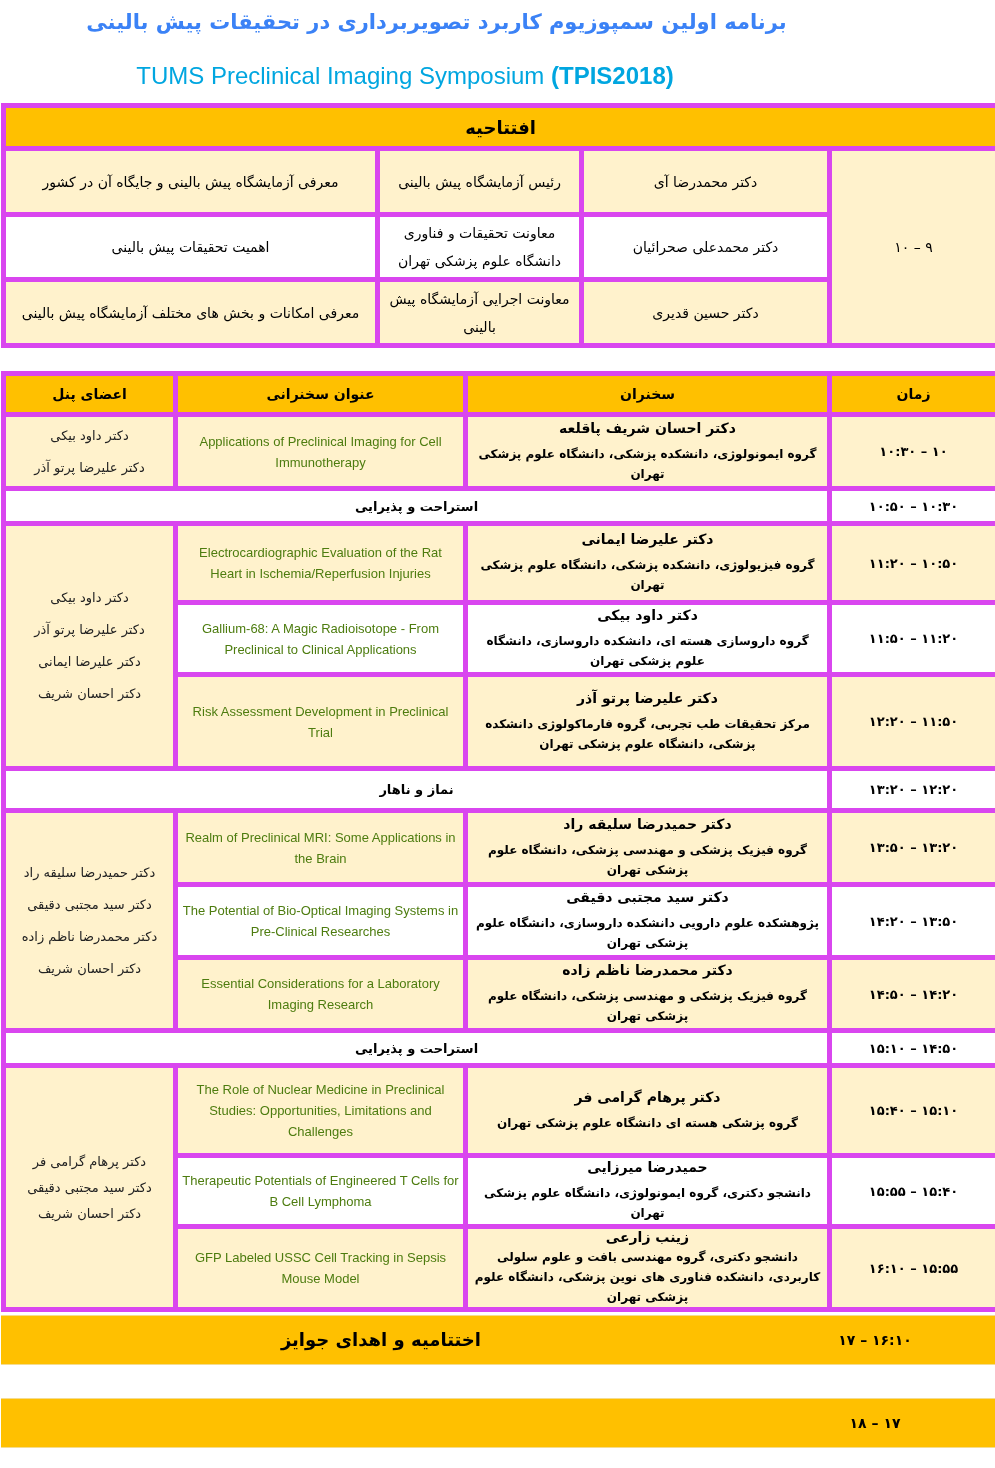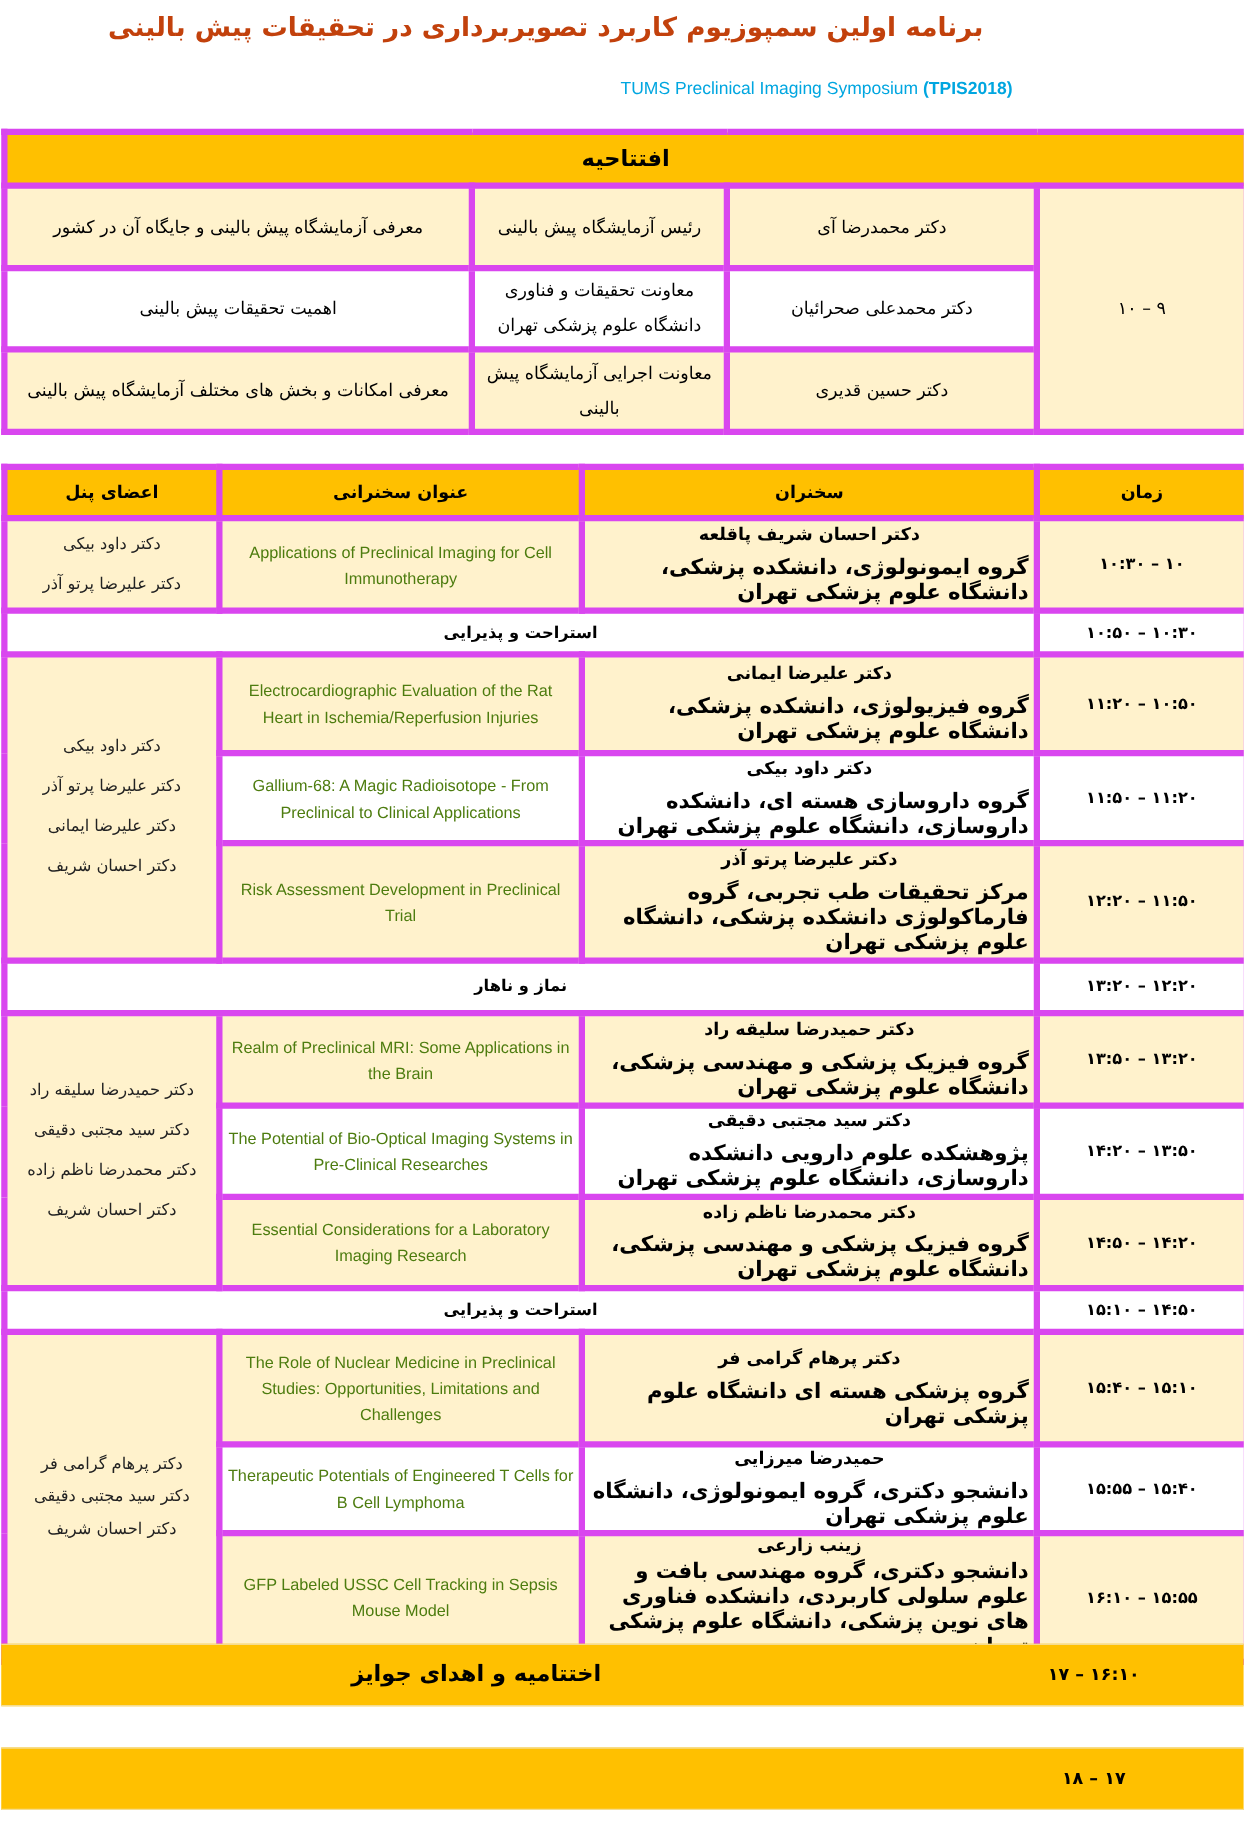--- a/index.html
+++ b/index.html
@@ -1,42 +1,42 @@
 <!DOCTYPE html>
 <html><head>
 <meta charset="utf-8">
 <style>
   html, body { margin:0; padding:0; background:#ffffff; }
   body { width:995px; height:1468px; position:relative; overflow:hidden;
          font-family:"DejaVu Sans", sans-serif; color:#000; }
   .title-fa { position:absolute; top:10px; left:0; width:873px; text-align:center;
-              direction:rtl; font-weight:bold; font-size:21px; color:#c2410c; }
-  .title-en { position:absolute; top:62px; left:0; width:810px; text-align:right;
-              font-family:"Liberation Sans", sans-serif; font-size:14px; color:#00a6e0; }
+              direction:rtl; font-weight:bold; font-size:21px; color:#3b82f6; }
+  .title-en { position:absolute; top:62px; left:0; width:810px; text-align:center;
+              font-family:"Liberation Sans", sans-serif; font-size:24px; color:#00a6e0; }
   .title-en b { font-weight:bold; }
 
   table { border-collapse:collapse; position:absolute; left:1px; width:994px; table-layout:fixed; }
   td, th { border:5px solid #d946ef; text-align:center; vertical-align:middle; padding:0 4px; }
   .cream { background:#fff2cc; }
   .white { background:#ffffff; }
   .gold  { background:#ffc000; }
 
   
   #opening { top:103px; direction:rtl; }
   #opening th { height:38px; font-weight:bold; font-size:18px; }
   #opening td { font-weight:normal; font-size:14px; line-height:28px; }
   #opening .time { font-size:14px; }
 
   
   #main { top:371px; direction:rtl; }
   #main th { height:36px; font-weight:bold; font-size:14px; }
   #main td { font-size:13px; }
   .time-cell { font-weight:bold; font-size:13px; direction:rtl; }
   .speaker-name { font-weight:bold; font-size:14px; margin-bottom:8px; }
-  .speaker-aff { font-weight:bold; font-size:17px; line-height:20px;text-align:right; }
+  .speaker-aff { font-weight:bold; font-size:12px; line-height:20px; }
   .talk-title { direction:ltr; font-family:"Liberation Sans", sans-serif; font-size:15px; line-height:21px; color:#4d7c0f; }
   .panel { font-size:13px; line-height:32px; color:#222; }
   .break { font-weight:bold; font-size:14px;text-align:center; }
 
   .band { position:absolute; left:1px; width:994px; background:#ffc000; direction:rtl;
           border-top:1px solid #f4dc90; border-bottom:1px solid #f4dc90; }
   .band .b-time { position:absolute; right:60px; top:0; width:120px; text-align:center;
                   font-weight:bold; font-size:14px; }
   .band .b-label { position:absolute; left:150px; width:330px; top:0; text-align:right;
                    font-weight:bold; font-size:18px; }

